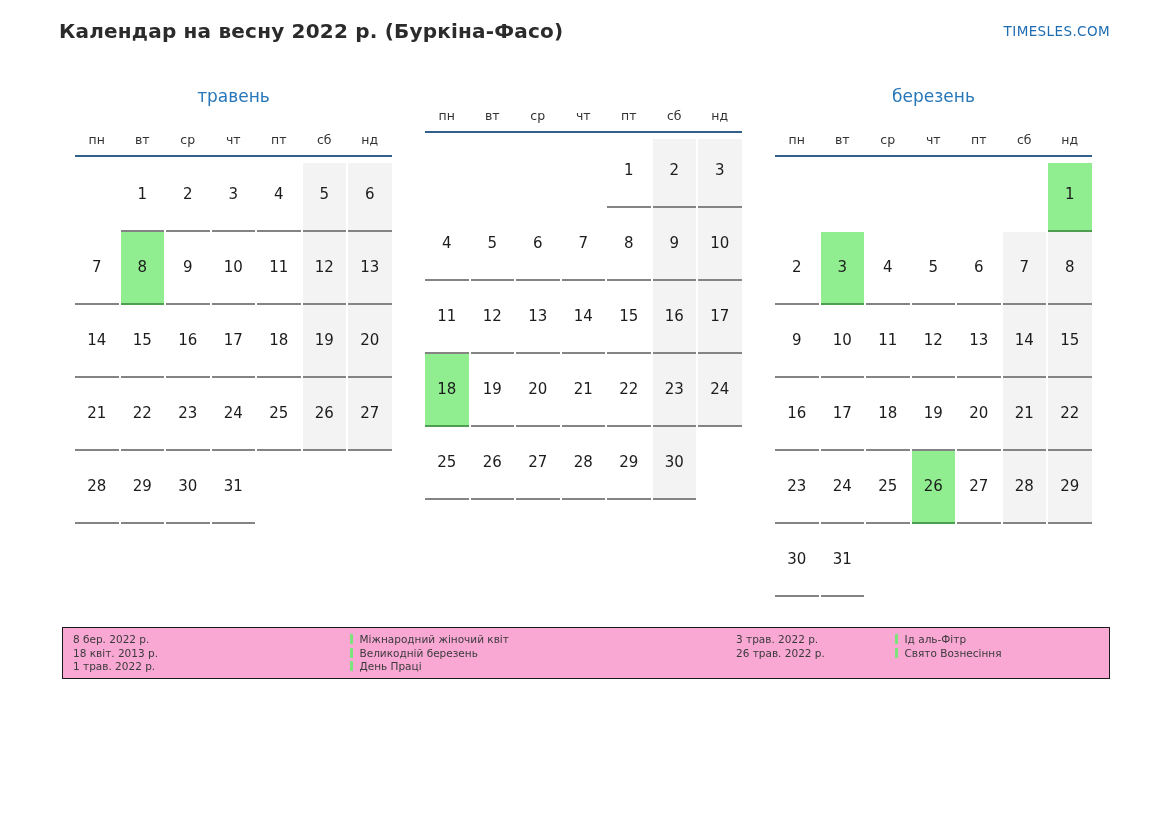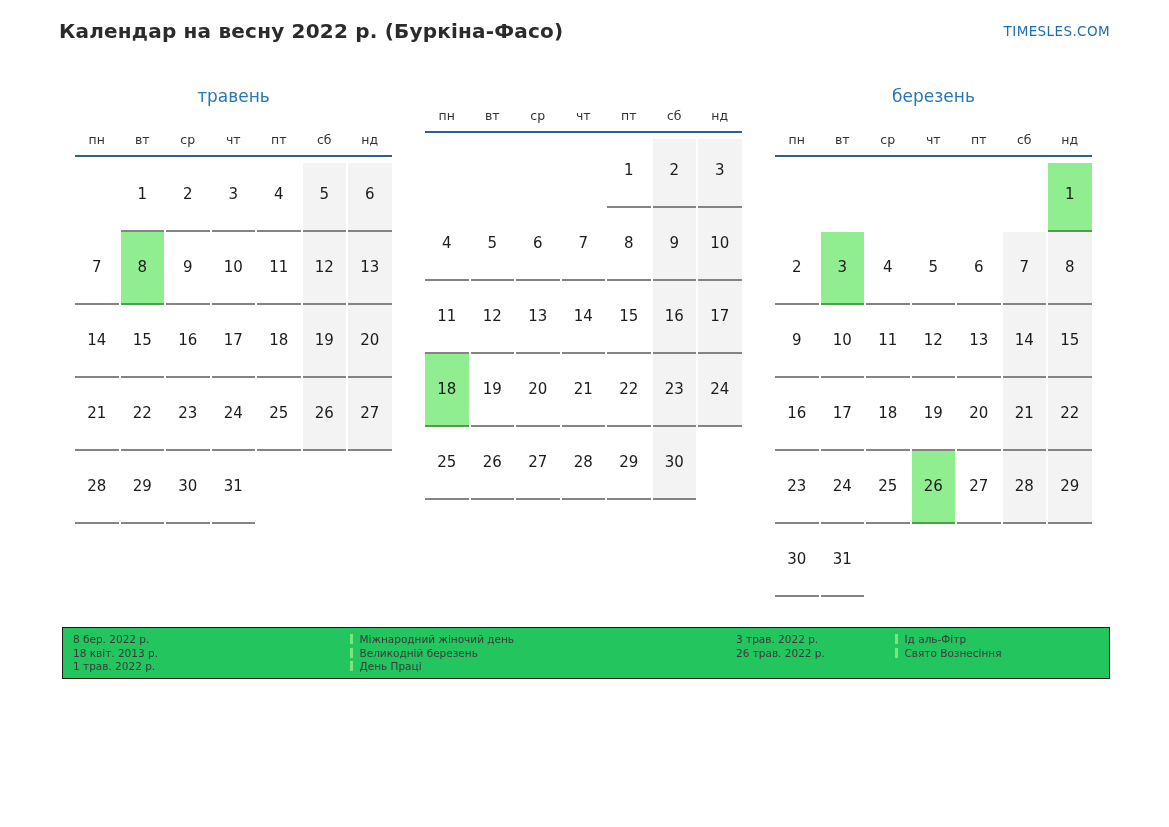--- a/index.html
+++ b/index.html
@@ -42,21 +42,21 @@
     display:flex;align-items:center;justify-content:center;
     font-size:15px;color:#1c1c1c;
   }
   .cell .line{position:absolute;left:0;right:0;bottom:0;height:2px;background:var(--gray-line)}
   .cell.we{background:var(--gray-bg)}
   .cell.hl{background:var(--green)}
   .cell.hl .line{background:var(--green-dark)}
   .cell.r1.we,.cell.r1.hl{box-shadow:inset 0 4px 0 0 #fff}
   .legend{
     position:absolute;left:62px;top:627px;width:1048px;height:52px;
-    border:1.5px solid #1a1a1a;box-sizing:border-box;background:#22c55e;
+    border:1.5px solid #1a1a1a;box-sizing:border-box;background:#f9a8d4;
   }
   .lcol{position:absolute;top:5px}
   .c1{left:10px}.c2{left:287px}.c3{left:673px}.c4{left:832px}
   .ldate,.lname{font-size:10.5px;line-height:13.5px;color:#3a3a3a;white-space:nowrap}
   .bar{
     display:inline-block;width:2.5px;height:10px;background:var(--bar-green);
     margin-right:7px;vertical-align:-1px;
   }
 </style>
 </head>
@@ -497,21 +497,21 @@
     </section>
   </div>
 
 <div class="legend">
   <div class="lcol c1">
     <div class="ldate">8 бер. 2022 р.</div>
     <div class="ldate">18 квіт. 2013 р.</div>
     <div class="ldate">1 трав. 2022 р.</div>
   </div>
   <div class="lcol c2">
-    <div class="lname"><span class="bar"></span><span>Міжнародний жіночий день</span></div>
+    <div class="lname"><span class="bar"></span><span>Міжнародний жіночий квіт</span></div>
     <div class="lname"><span class="bar"></span><span>Великодній березень</span></div>
     <div class="lname"><span class="bar"></span><span>День Праці</span></div>
   </div>
   <div class="lcol c3">
     <div class="ldate">3 трав. 2022 р.</div>
     <div class="ldate">26 трав. 2022 р.</div>
   </div>
   <div class="lcol c4">
     <div class="lname"><span class="bar"></span><span>Ід аль-Фітр</span></div>
     <div class="lname"><span class="bar"></span><span>Свято Вознесіння</span></div>

